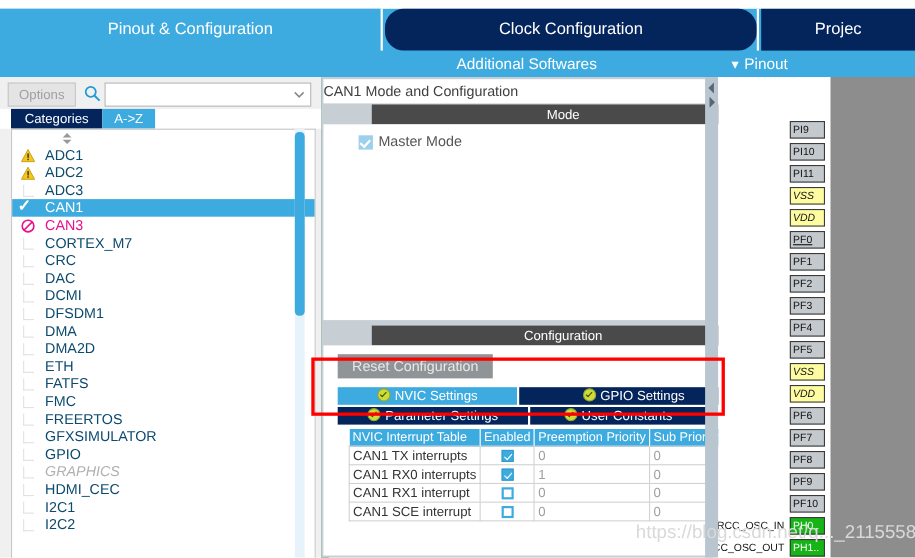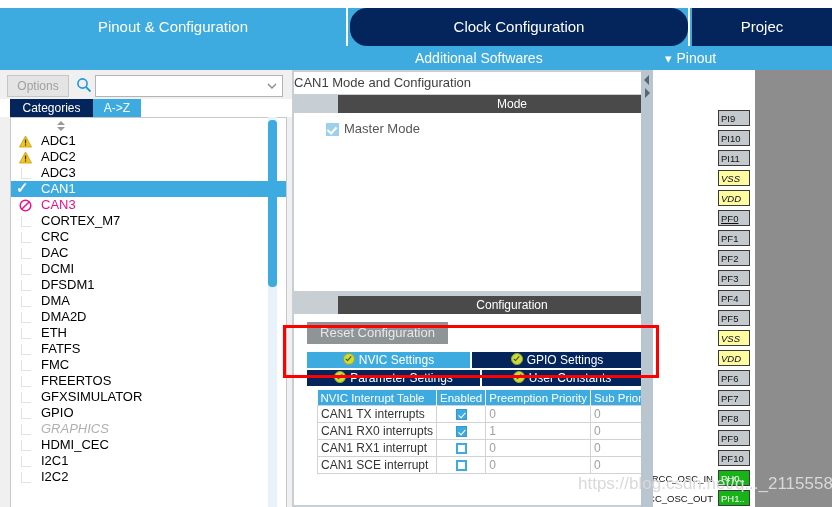--- a/index.html
+++ b/index.html
@@ -175,21 +175,21 @@
     position: absolute;
     left: 0; top: 15px;
     width: 275px;
   }
   .item {
     position: relative;
     height: 16px;
     line-height: 16px;
     padding-left: 30px;
     font-size: 13px;
-    color: #000000;
+    color: #0c4a6e;
     white-space: nowrap;
   }
   .item.selected {
     background: #3dabdf;
     color: #ffffff;
     width: 270px;
   }
   .item.greyed {
     color: #b0b0b0;
     font-style: italic;
@@ -313,21 +313,21 @@
     height: 16px;
     line-height: 16px;
     text-align: center;
     color: #ffffff;
     font-size: 12px;
     background: #04245c;
     white-space: nowrap;
   }
   .cfg-tab.sel { background: #3dabdf; }
   .cfg-t1 { left: 0;   top: 0;  width: 163px; }
-  .cfg-t2 { left: 165px; top: 0;  width: 170px; }
+  .cfg-t2 { left: 165px; top: 0;  width: 170px; padding-left: 19px; }
   .cfg-t3 { left: 0;   top: 18px; width: 173px; }
   .cfg-t4 { left: 175px; top: 18px; width: 160px; }
   .ok-badge {
     display: inline-block;
     width: 10px; height: 10px;
     border-radius: 50%;
     background: #cddc39;
     border: 1px solid #9aa82a;
     position: relative;
     top: 1px;

